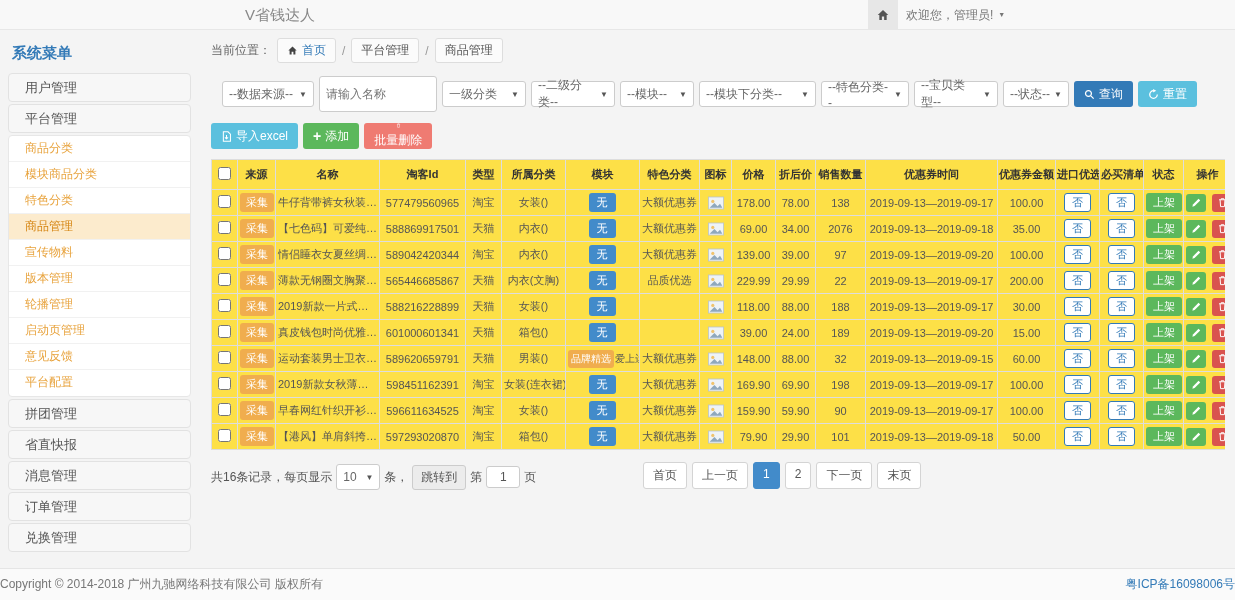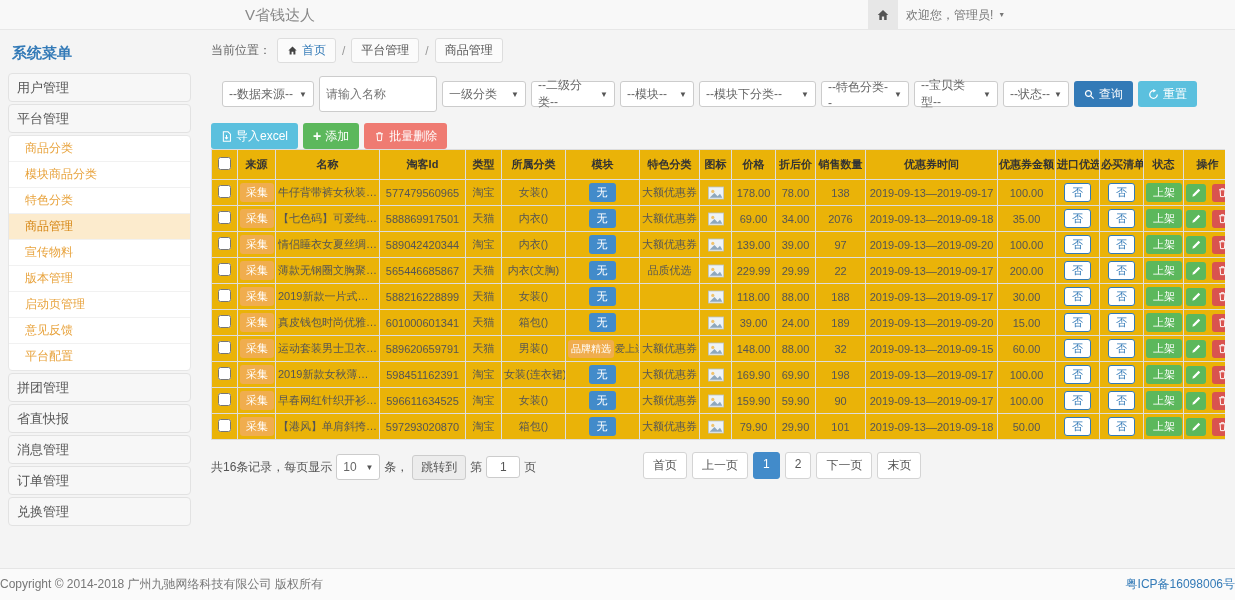--- a/index.html
+++ b/index.html
@@ -15,21 +15,21 @@
   .welcome { position:absolute; left:906px; top:0; line-height:30px; font-size:12px; color:#777; cursor:pointer; display:flex; align-items:center; gap:5px; }
   .caret-down { font-size:7px; color:#777; }
 
   
   .body-row { flex:1 1 auto; display:flex; overflow:hidden; }
   .sidebar { flex:0 0 183px; margin-left:8px; padding-top:6px; }
   .content { flex:1 1 auto; margin-left:20px; margin-right:10px; padding-top:8px; overflow:hidden; }
 
   
   .sidebar-title { color:#337ab7; font-size:15px; font-weight:bold; padding:8px 10px 10px 4px; }
-  .menu-item { height:29px; line-height:27px; background:#f7f7f7; border:1px solid #e2e2e2; border-radius:4px; margin-bottom:2px; padding-left:8px; font-size:13px; color:#555; cursor:pointer; }
+  .menu-item { height:29px; line-height:27px; background:#f7f7f7; border:1px solid #e2e2e2; border-radius:4px; margin-bottom:2px; padding-left:16px; font-size:13px; color:#555; cursor:pointer; }
   .submenu-wrap { border:1px solid #e7e7e7; border-radius:4px; background:#fff; margin-bottom:2px; overflow:hidden; }
   .submenu-item { height:26px; line-height:25px; padding-left:16px; font-size:12px; color:#e8a33d; border-bottom:1px solid #f1f1f1; cursor:pointer; }
   .submenu-item:last-child { border-bottom:none; }
   .submenu-item.active { background:#fcebcd; color:#d58512; }
 
   
   .breadcrumb { display:flex; align-items:center; gap:6px; font-size:12px; color:#666; }
   .bc-chip { display:inline-flex; align-items:center; gap:4px; border:1px solid #ddd; background:#fbfbfb; border-radius:3px; padding:3px 9px; color:#555; cursor:pointer; }
   .bc-home { color:#337ab7; }
   .bc-home-svg { width:11px; height:11px; fill:#444; }
@@ -39,28 +39,28 @@
   .filter-row { display:flex; align-items:center; gap:5px; margin-top:13px;margin-left:11px; }
   .sel { display:inline-flex; align-items:center; justify-content:space-between; height:26px; border:1px solid #ccc; border-radius:3px; background:#fff; padding:0 6px; font-size:12px; color:#666; cursor:pointer; }
   .sel-caret { font-size:8px; color:#555; margin-left:4px; }
   .txt { height:36px; border:1px solid #ccc; border-radius:3px; padding:0 6px; font-size:12px; color:#555; background:#fff; }
   .w92{width:92px;} .w118{width:118px;} .w84{width:84px;} .w74{width:74px;} .w98{width:117px;} .w88{width:88px;} .w66{width:66px;} .w44{width:44px;}
   .btn { display:inline-flex; align-items:center; gap:4px; height:26px; border:none; border-radius:3px; color:#fff; font-size:12px; padding:0 10px; cursor:pointer; font-family:inherit; }
   .btn svg { width:11px; height:11px; }
   .btn-primary { background:#337ab7; }
   .btn-info { background:#5bc0de; }
   .btn-success { background:#5cb85c; }
-  .btn-batch-del { background:#ef7b72; }
+  .btn-batch-del { background:#ef7b72;flex-direction:column; }
   .plus { font-size:14px; font-weight:bold; line-height:1; }
 
   
   .action-row { display:flex; justify-content:flex-start; gap:5px; margin-top:11px; }
 
   
-  .grid { width:100%; border-collapse:collapse; table-layout:fixed; background:#eab308; margin-top:0; }
+  .grid { width:100%; border-collapse:collapse; table-layout:fixed; background:#fde047; margin-top:10px; }
   .grid th, .grid td { border:1px solid #ddd; }
   .grid th { font-size:11px; font-weight:bold; color:#333; text-align:center; padding:7px 1px; white-space:nowrap; overflow:hidden; }
   .th-accent { color:#337ab7; }
   .grid td { font-size:11px; color:#555; text-align:center; padding:3px 2px; height:24px; white-space:nowrap; overflow:hidden; }
   .name-cell { text-align:left; padding-left:6px; text-overflow:ellipsis; }
   .badge { display:inline-block; border-radius:3px; color:#fff; font-size:11px; padding:2px 6px; }
   .badge-orange { background:#f0ad4e; }
   .badge-blue { background:#428bca; padding:2px 8px; }
   .badge-blue.orange { background:#f0ad4e; padding:2px 3px; font-size:10px; }
   .module-extra { font-size:10px; color:#555; margin-left:1px; }
@@ -117,20 +117,21 @@
   <div class="submenu-item"><span>模块商品分类</span></div>
 
   <div class="submenu-item"><span>特色分类</span></div>
 
   <div class="submenu-item active"><span>商品管理</span></div>
 
   <div class="submenu-item"><span>宣传物料</span></div>
 
   <div class="submenu-item"><span>版本管理</span></div>
 
+  <div class="submenu-item"><span>轮播管理</span></div>
 
   <div class="submenu-item"><span>启动页管理</span></div>
 
   <div class="submenu-item"><span>意见反馈</span></div>
 
   <div class="submenu-item"><span>平台配置</span></div>
 </nav>
       <nav id="menu-bottom">
   <div class="menu-item"><span>拼团管理</span></div>
 

